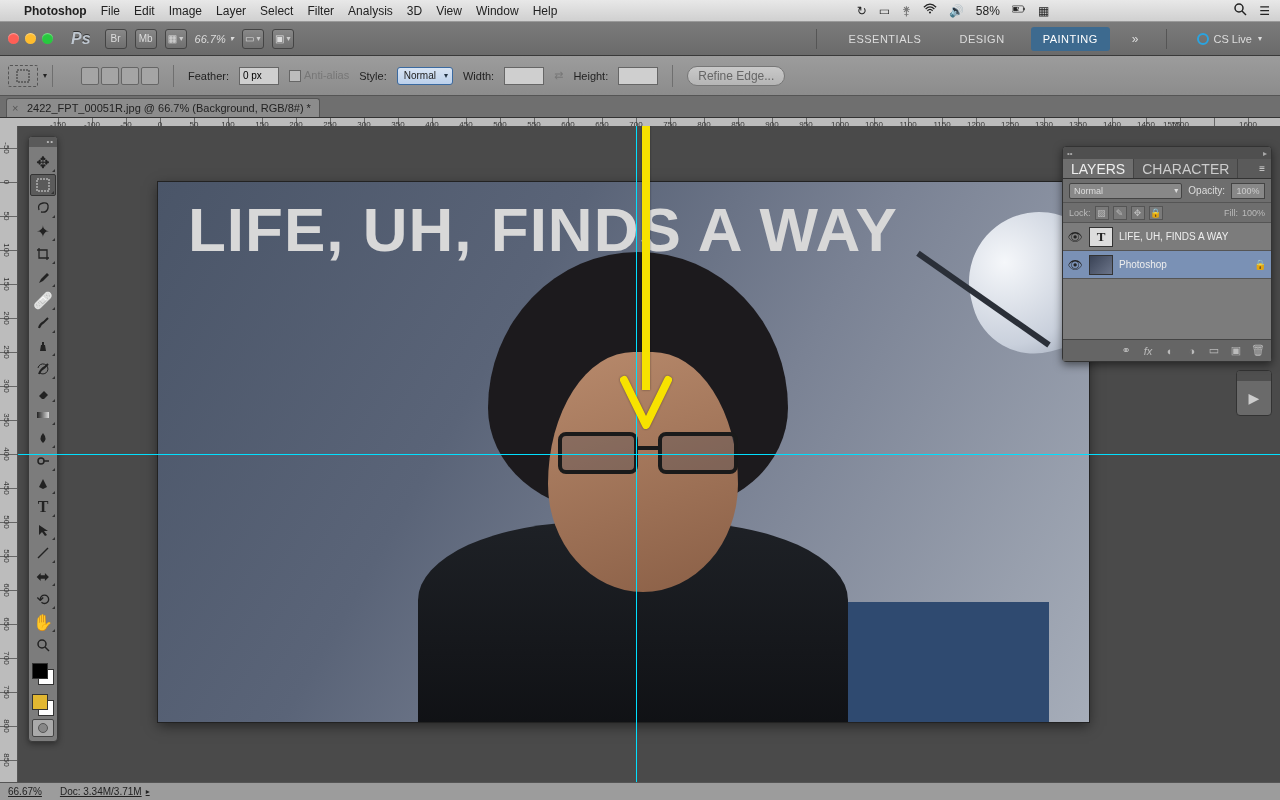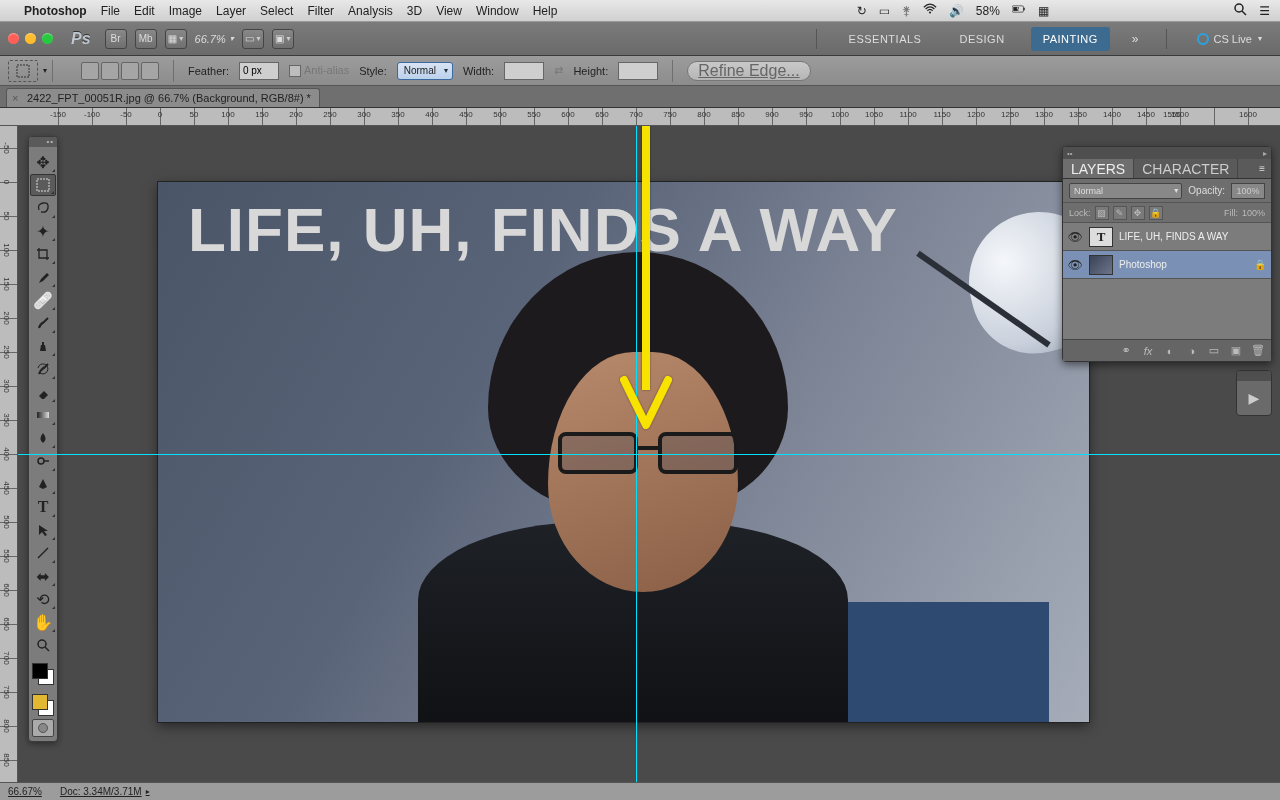--- a/index.html
+++ b/index.html
@@ -26,31 +26,31 @@
 .app-bar .ws-tabs { position:absolute; right:8px; top:0; bottom:0; display:flex; align-items:center; gap:14px; }
 .ws-tabs .tab { padding:0 12px; height:24px; display:flex; align-items:center; font-size:11px; color:#ddd; letter-spacing:.5px; cursor:pointer; }
 .ws-tabs .tab.active{ background:#3d6a8f; border-radius:3px; color:#fff; }
 .ws-tabs .chev{ padding:0 8px; color:#ddd; font-size:12px; }
 .ws-tabs .cslive{ padding:0 10px; color:#ddd; font-size:11px; display:flex; align-items:center; gap:4px;}
 .ws-tabs .cslive .o{ width:12px;height:12px;border:2px solid #2aa4e0;border-radius:50%; display:inline-block;}
 .ws-tabs .cslive::after{content:"▾"; font-size:8px; margin-left:2px;}
 .ws-tabs .sep{ width:1px; height:20px; background:#555; margin:0 6px;}
 
 
-.options-bar { height:30px; background:linear-gradient(#9c9c9c,#8c8c8c); border-bottom:1px solid #555; display:flex; align-items:center; padding:0 8px; gap:10px; font-size:11px; color:#222; }
+.options-bar { height:40px; background:linear-gradient(#9c9c9c,#8c8c8c); border-bottom:1px solid #555; display:flex; align-items:center; padding:0 8px; gap:10px; font-size:11px; color:#222; }
 .options-bar .toolpreset{ width:30px; height:22px; border:1px dashed #555; border-radius:2px; display:flex; align-items:center; justify-content:center; position:relative;}
 .options-bar .toolpreset::after{content:"▾"; font-size:8px; position:absolute; right:-10px;}
 .options-bar .ico-grp{ display:flex; gap:2px; margin-left:14px;}
 .options-bar .ico-grp .ib{ width:18px;height:18px; border:1px solid #666; background:#a5a5a5; border-radius:2px;}
 .options-bar label{ color:#222; }
 .options-bar input.txt{ width:40px; height:18px; border:1px solid #666; background:#cfcfcf; font-size:10px; padding:0 3px;}
 .options-bar .cb{ width:12px;height:12px; border:1px solid #666; background:#bdbdbd; display:inline-block; vertical-align:middle; margin-right:3px;}
 .options-bar .sel{ height:18px; border:1px solid #3b6aa0; background:linear-gradient(#d8e4f4,#bcd1ec); border-radius:3px; padding:0 16px 0 6px; font-size:10px; position:relative; display:inline-flex; align-items:center;}
 .options-bar .sel::after{content:"▾"; position:absolute; right:4px; font-size:8px; color:#234;}
-.options-bar .btn{ height:20px; padding:0 10px; background:linear-gradient(#c9c9c9,#b5b5b5); border:1px solid #777; border-radius:10px; font-size:16px; color:#666; display:inline-flex; align-items:center;text-decoration:underline;}
+.options-bar .btn{ height:20px; padding:0 10px; background:linear-gradient(#c9c9c9,#b5b5b5); border:1px solid #777; border-radius:10px; font-size:12px; color:#666; display:inline-flex; align-items:center;}
 .options-bar .divider{ width:1px; height:22px; background:#6f6f6f; margin:0 4px;}
 
 
 .doc-tabs { height:22px; background:#6f6f6f; display:flex; align-items:flex-end; font-size:11px; padding-left:6px; border-bottom:1px solid #333;}
 .doc-tabs .dtab{ background:#8c8c8c; border:1px solid #555; border-bottom:none; border-radius:3px 3px 0 0; padding:3px 8px 3px 20px; color:#222; position:relative;}
 .doc-tabs .dtab .x{ position:absolute; left:5px; top:3px; font-size:11px; color:#555;}
 
 
 .h-ruler { height:18px; background:#bcbcbc; border-bottom:1px solid #555; position:relative; overflow:hidden; font-size:8px; color:#333;}
 .h-ruler .tick{position:absolute; top:0; width:1px; height:100%; background:#666;}

